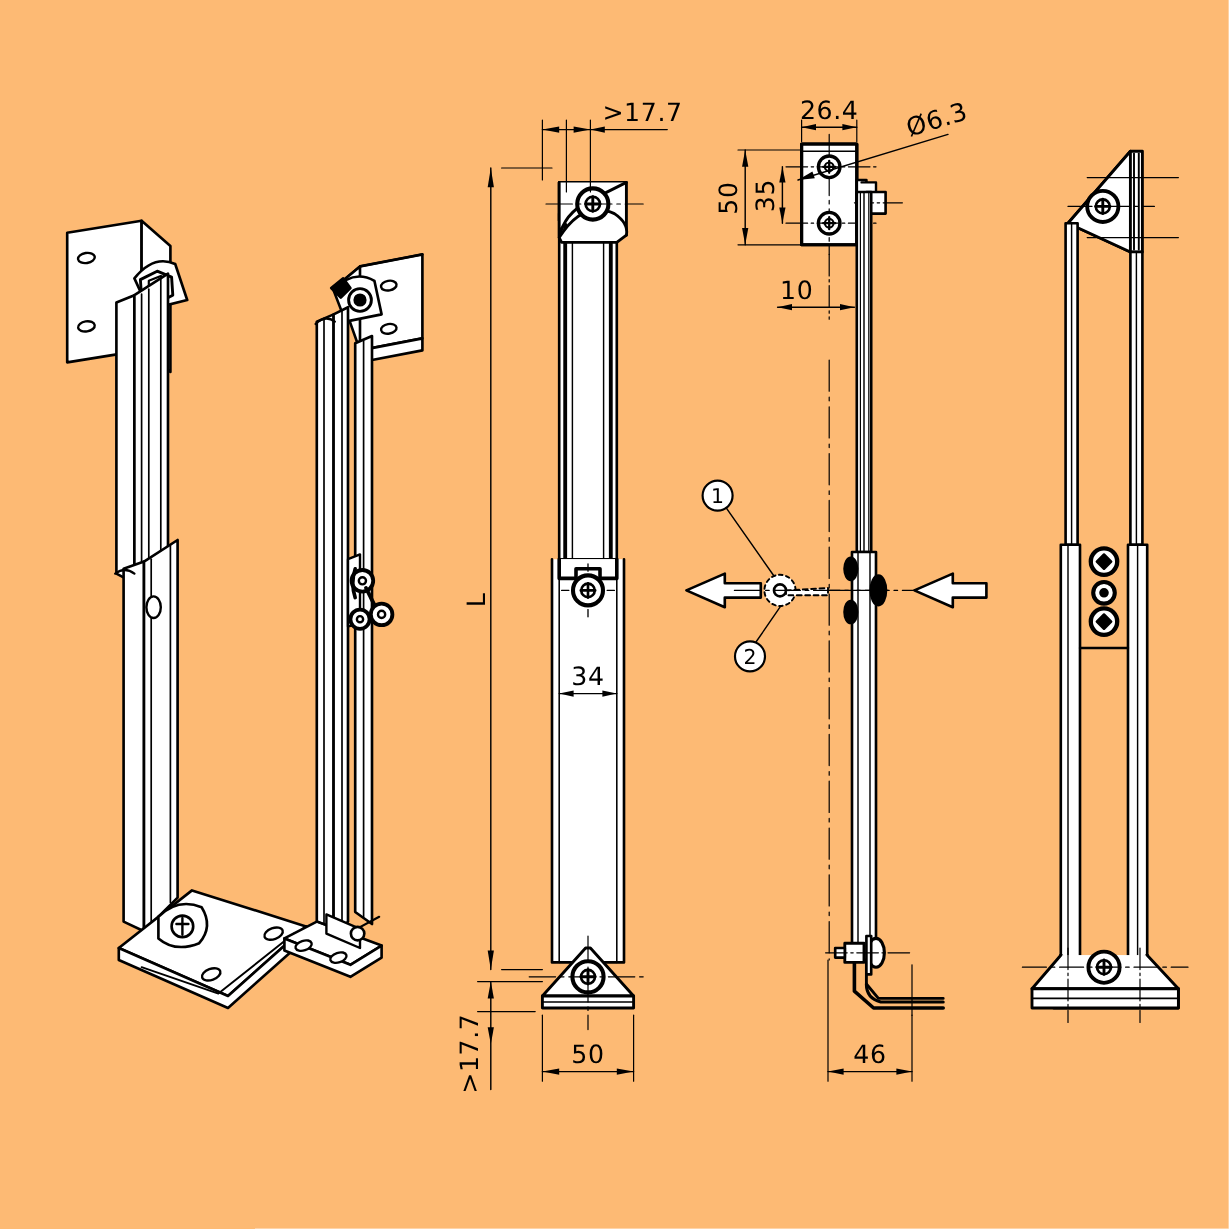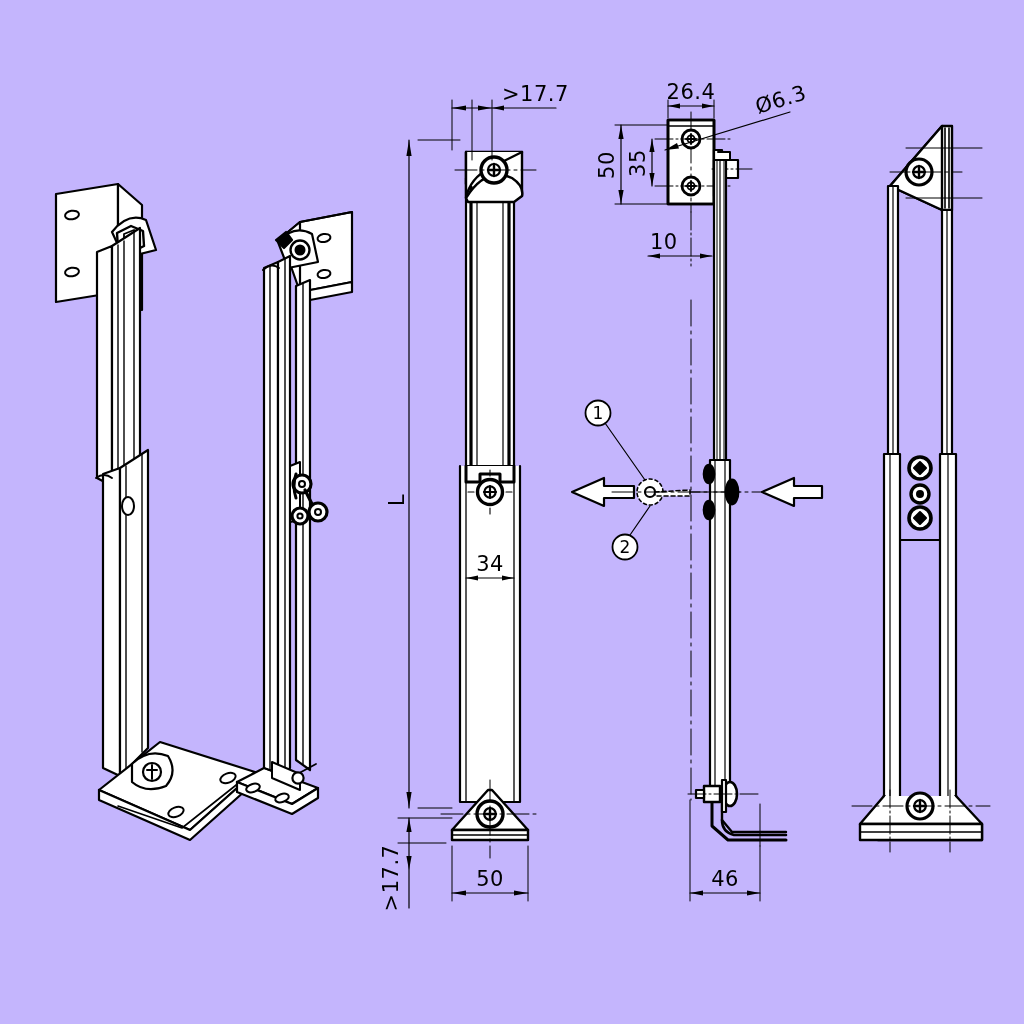--- a/index.html
+++ b/index.html
@@ -1,20 +1,20 @@
 <!DOCTYPE html>
 <html><head>
 <meta charset="utf-8">
 <title>Technical Drawing</title>
 <style>
   html,body{margin:0;padding:0;background:#fff;}
   #sheet{
     position:relative;
     width:1024px;height:1024px;
-    background:#c4b5fd;
+    background:#fdba74;
     font-family:"DejaVu Sans", sans-serif;
     overflow:hidden;
   }
   #sheet svg{position:absolute;left:0;top:0;width:1024px;height:1024px;}
   .dimtext{
     font-family:"DejaVu Sans", sans-serif;
     font-size:21px;
     fill:#000;
     letter-spacing:0.5px;
   }

